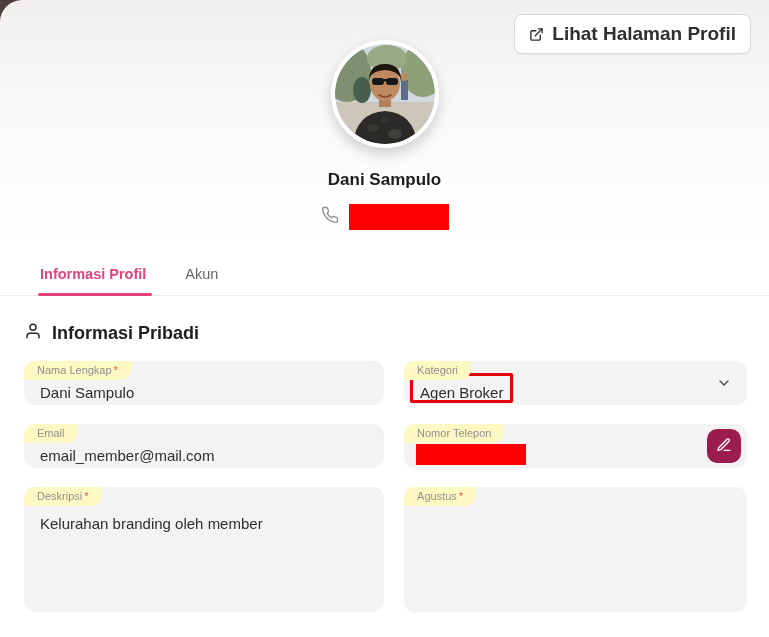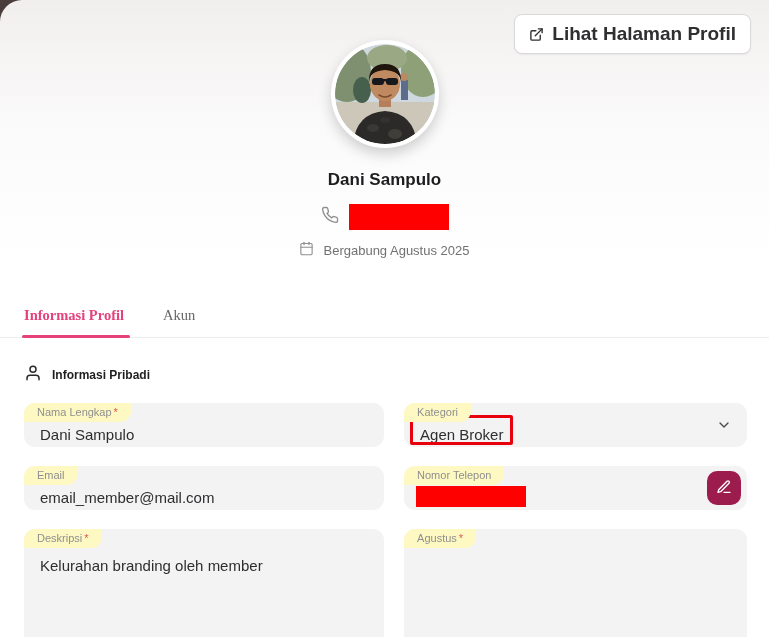--- a/index.html
+++ b/index.html
@@ -39,33 +39,32 @@
     padding:4px;box-shadow:0 6px 14px rgba(0,0,0,.18);
   }
   .avatar-ring svg{display:block;width:100px;height:100px;border-radius:50%;}
   .profile-name{margin-top:22px;font-size:17px;font-weight:700;color:#1d1d1f;}
   .phone-row{margin-top:14px;display:flex;align-items:center;gap:10px;height:26px;}
   .redaction{background:var(--redaction);}
   .phone-redaction{width:100px;height:26px;}
   .joined-row{margin-top:11px;display:flex;align-items:center;gap:9px;color:var(--muted);font-size:13px;}
   
   .tabs{
-    margin-top:42px;padding:0 24px;display:flex;gap:37px;
+    margin-top:30px;padding:0 40px;display:flex;gap:37px;
     border-bottom:1px solid var(--divider);
-    font-family:Liberation Serif, serif;
   }
   .tab{position:relative;padding:6px 2px 13px 0;font-size:14.5px;color:#666;cursor:pointer;}
   .tab.active{color:var(--accent);font-weight:700;}
   .tab.active::after{
     content:"";position:absolute;left:-2px;right:-4px;bottom:-1px;height:3px;
     background:var(--accent);border-radius:3px;
   }
   
   .section-head{display:flex;align-items:center;gap:10px;margin:26px 24px 0;}
-  .section-head .title{font-size:12px;font-weight:700;color:#1f1f21;}
+  .section-head .title{font-size:18px;font-weight:700;color:#1f1f21;}
   
   .form-grid{
     margin:17px 22px 0 24px;
     display:grid;grid-template-columns:1.05fr 1fr;gap:19px 20px;
   }
   .field{
     position:relative;background:var(--field-bg);border-radius:11px;
     height:44px;cursor:text;
   }
   .field.tall{height:125px;cursor:text;}
@@ -149,31 +148,20 @@
 
     <div class="phone-row">
       <span>
         <svg width="18" height="18" viewBox="0 0 24 24" fill="none" stroke="#8f8f8f" stroke-width="1.8" stroke-linecap="round" stroke-linejoin="round">
           <path d="M22 16.92v3a2 2 0 0 1-2.18 2 19.79 19.79 0 0 1-8.63-3.07 19.5 19.5 0 0 1-6-6 19.79 19.79 0 0 1-3.07-8.67A2 2 0 0 1 4.11 2h3a2 2 0 0 1 2 1.72 12.84 12.84 0 0 0 .7 2.81 2 2 0 0 1-.45 2.11L8.09 9.91a16 16 0 0 0 6 6l1.27-1.27a2 2 0 0 1 2.11-.45 12.84 12.84 0 0 0 2.81.7A2 2 0 0 1 22 16.92z"></path>
         </svg>
       </span>
       <span class="redaction phone-redaction"></span>
     </div>
 
-    <div class="joined-row">
-      <span>
-        <svg width="15" height="15" viewBox="0 0 24 24" fill="none" stroke="#8f8f8f" stroke-width="1.8" stroke-linecap="round" stroke-linejoin="round">
-          <rect x="3" y="4" width="18" height="18" rx="2"></rect>
-          <line x1="16" y1="2" x2="16" y2="6"></line>
-          <line x1="8" y1="2" x2="8" y2="6"></line>
-          <line x1="3" y1="10" x2="21" y2="10"></line>
-        </svg>
-      </span>
-      <span>Bergabung Agustus 2025</span>
-    </div>
   </div>
 
   <div class="tabs">
     <div class="tab active">Informasi Profil</div>
     <div class="tab">Akun</div>
   </div>
 
   <div class="section-head">
     <span>
       <svg width="18" height="18" viewBox="0 0 24 24" fill="none" stroke="#2a2a2c" stroke-width="2" stroke-linecap="round" stroke-linejoin="round">

